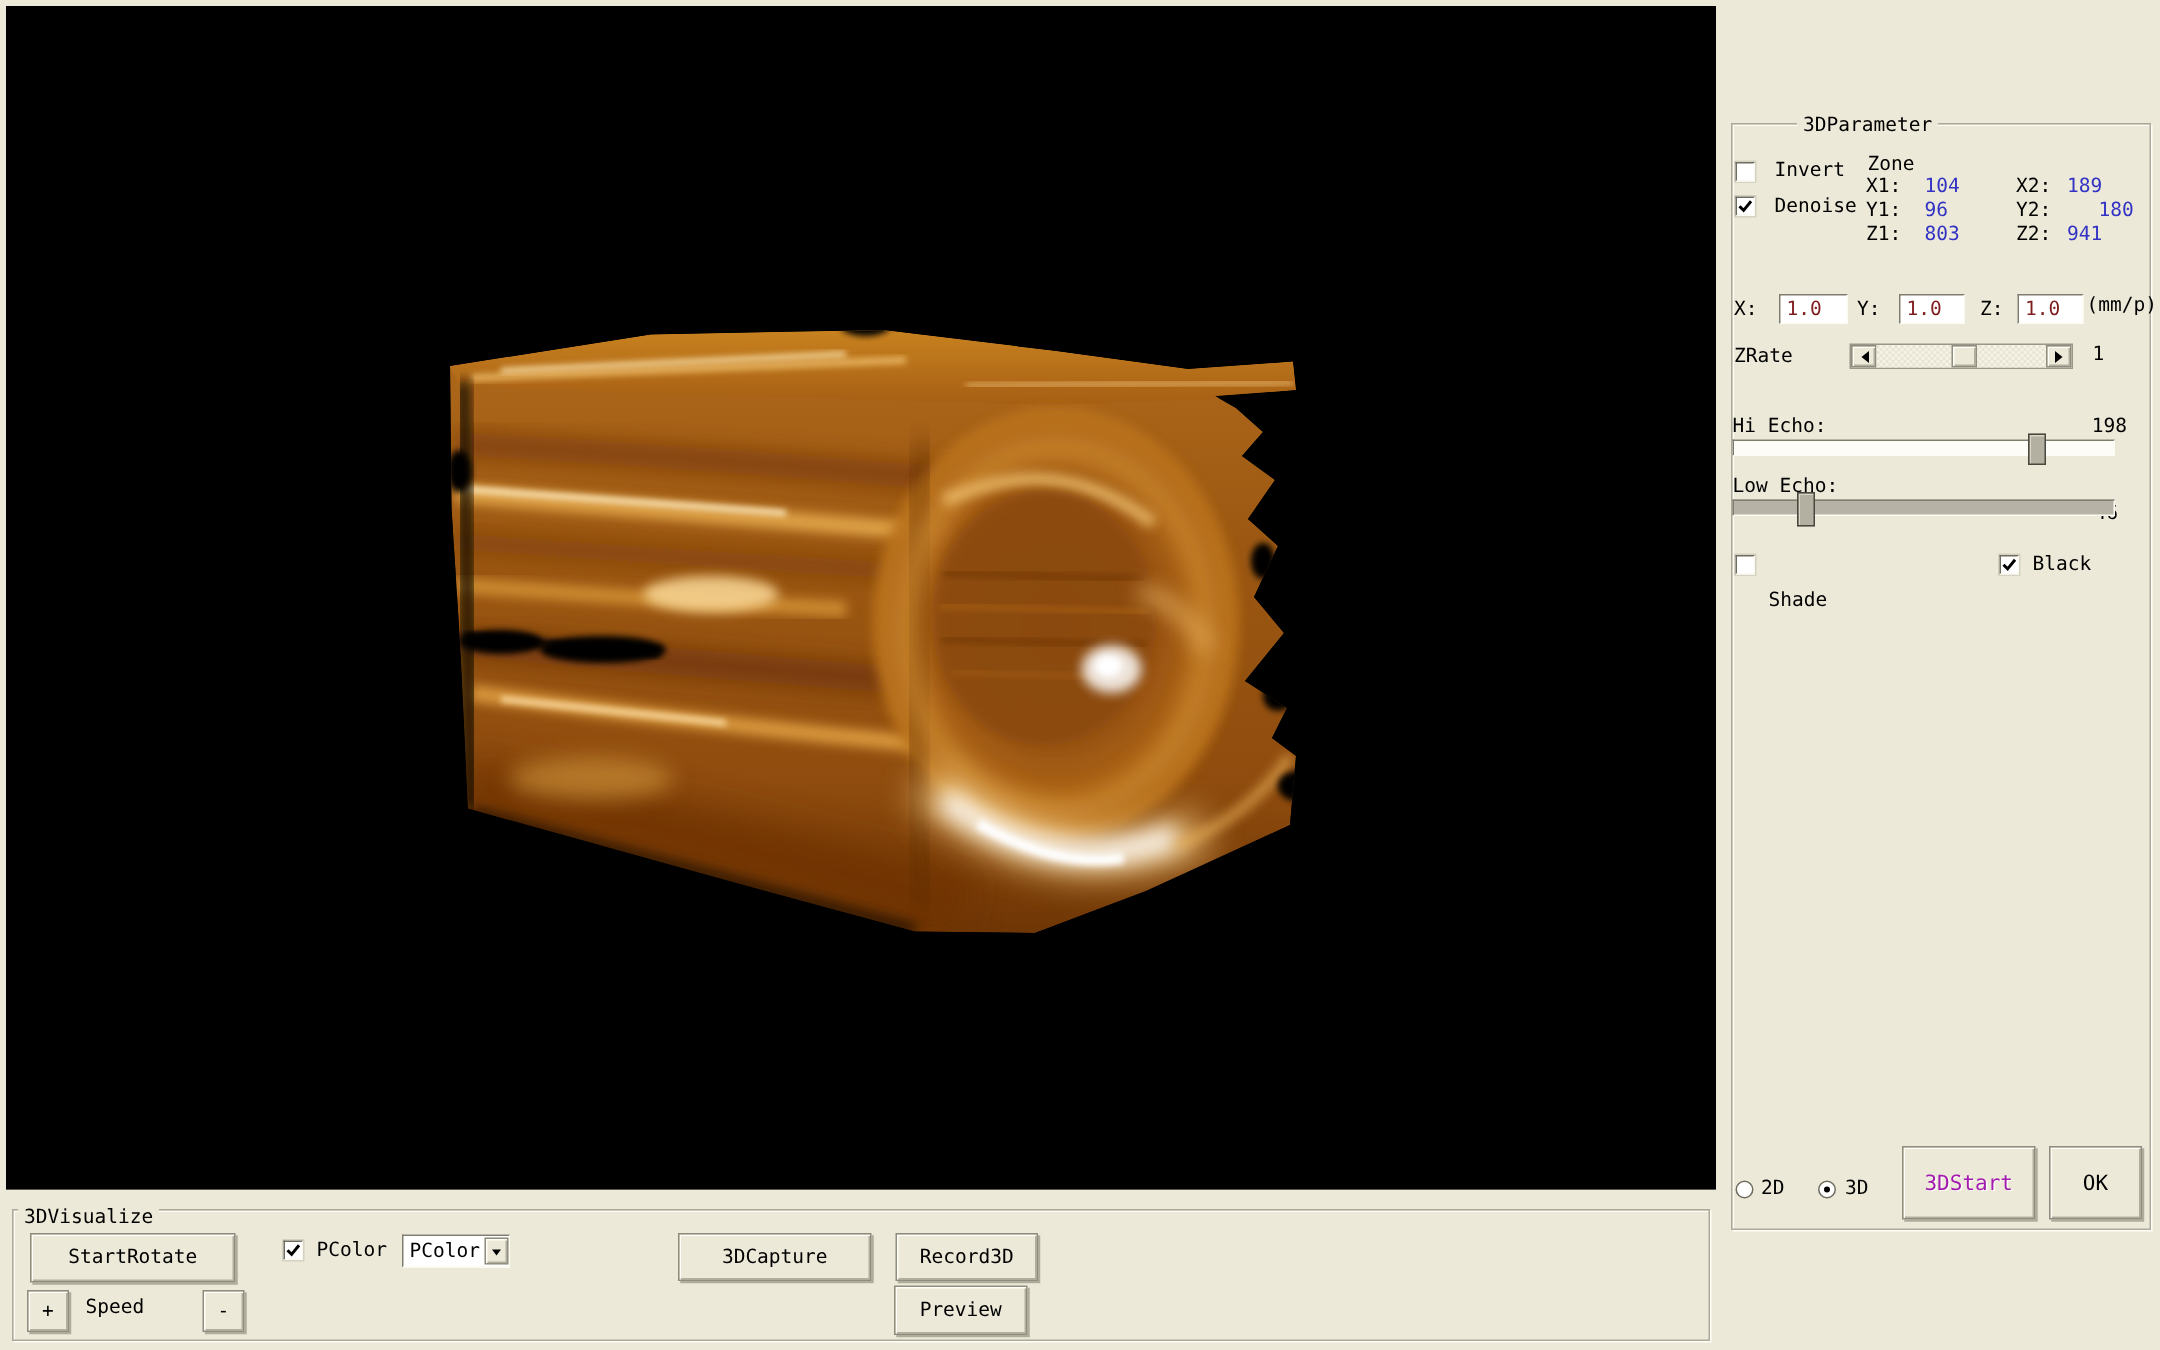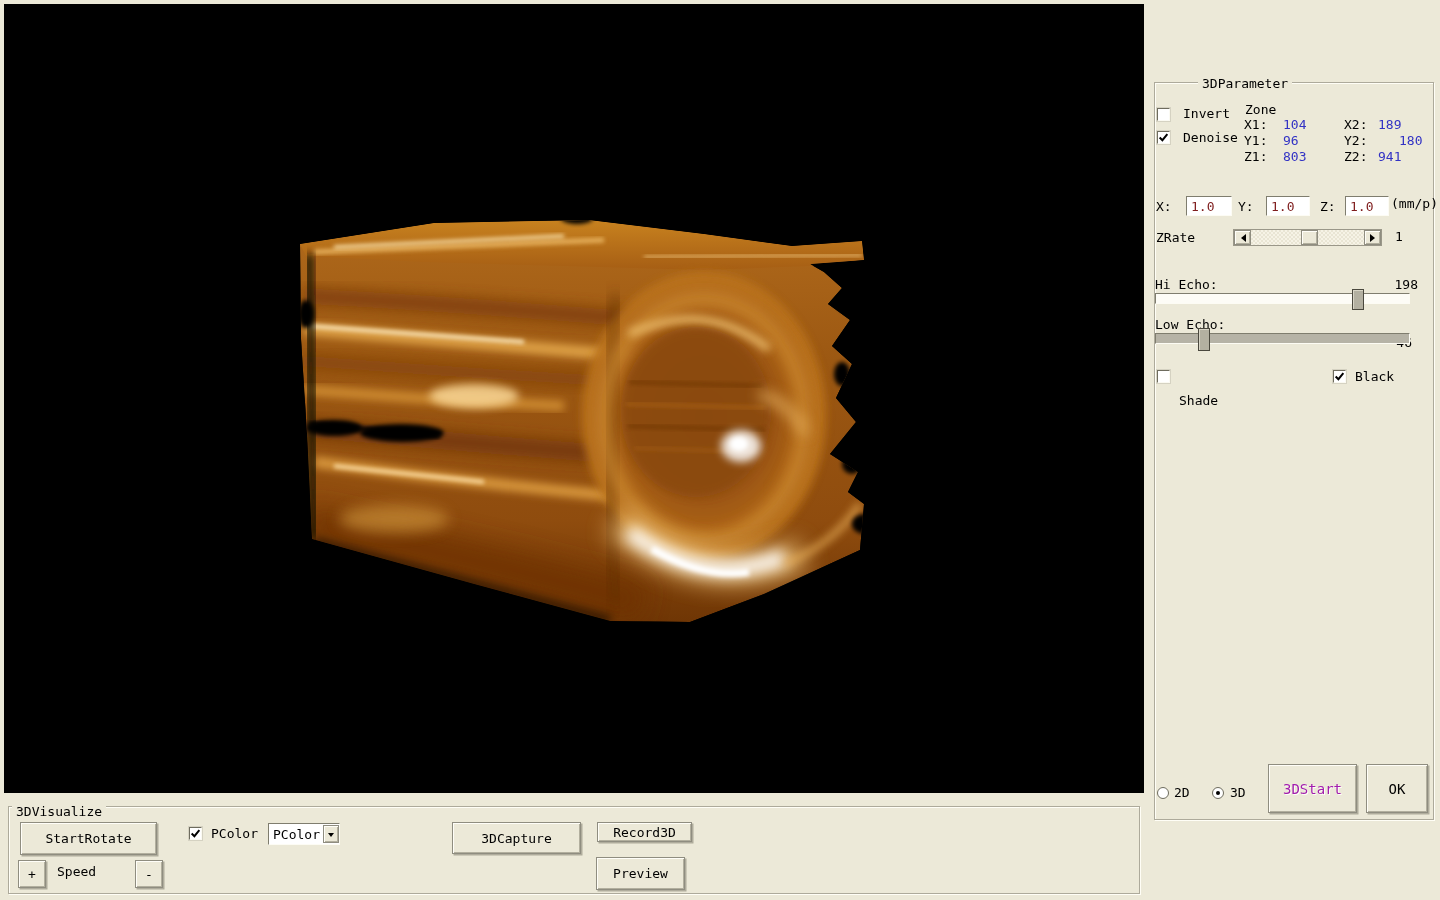--- a/index.html
+++ b/index.html
@@ -288,14 +288,14 @@
 </span>
 <span class="lbl" style="left:211px; top:826px;">PColor</span>
 <div class="combo" style="left:268px; top:823px; width:72px; height:22px;">
   <span class="combo-text">PColor</span>
   <span class="combo-btn">
       <span class="tri-down"></span>
     </span>
 </div>
 
 <button class="btn small" style="left:452px; top:822px; width:129px; height:32px;">3DCapture</button>
-<button class="btn small" style="left:597px; top:822px; width:95px; height:20px;">Record3D</button>
+<button class="btn small" style="left:597px; top:822px; width:95px; height:32px;">Record3D</button>
 <button class="btn small" style="left:596px; top:857px; width:89px; height:33px;">Preview</button>
 
 </body></html>

